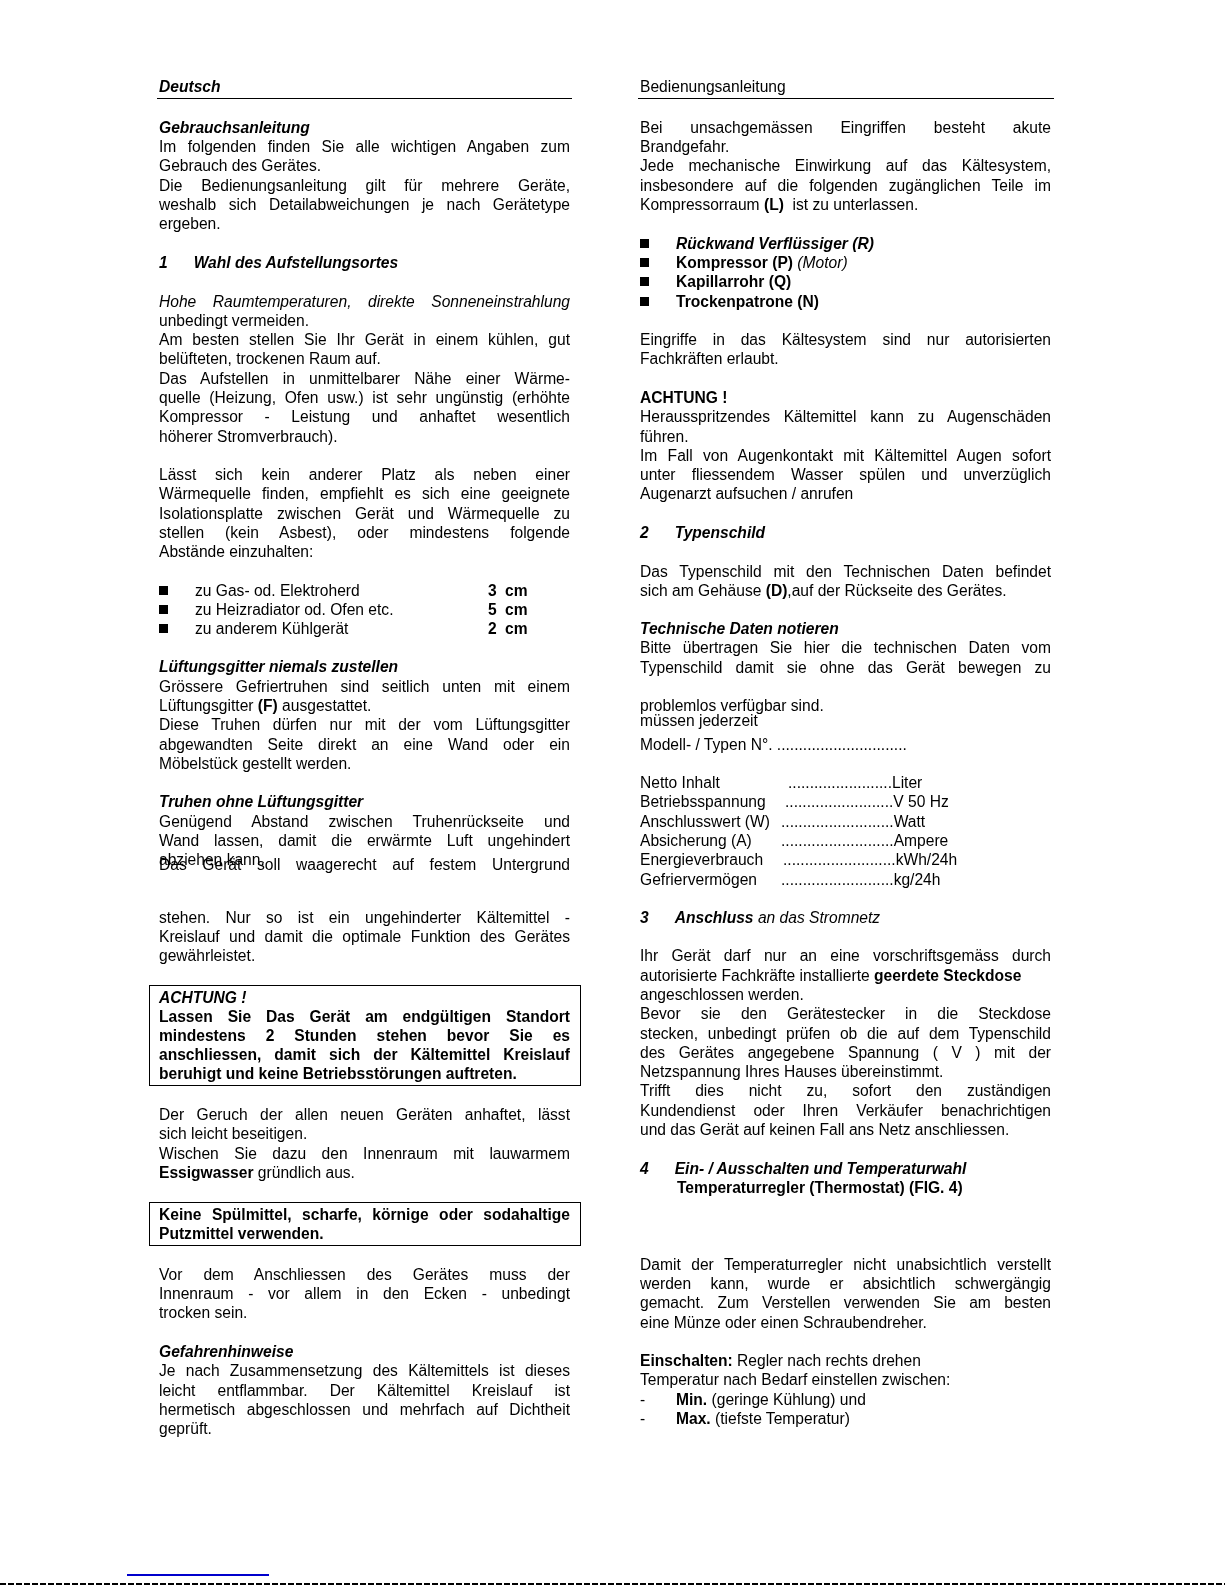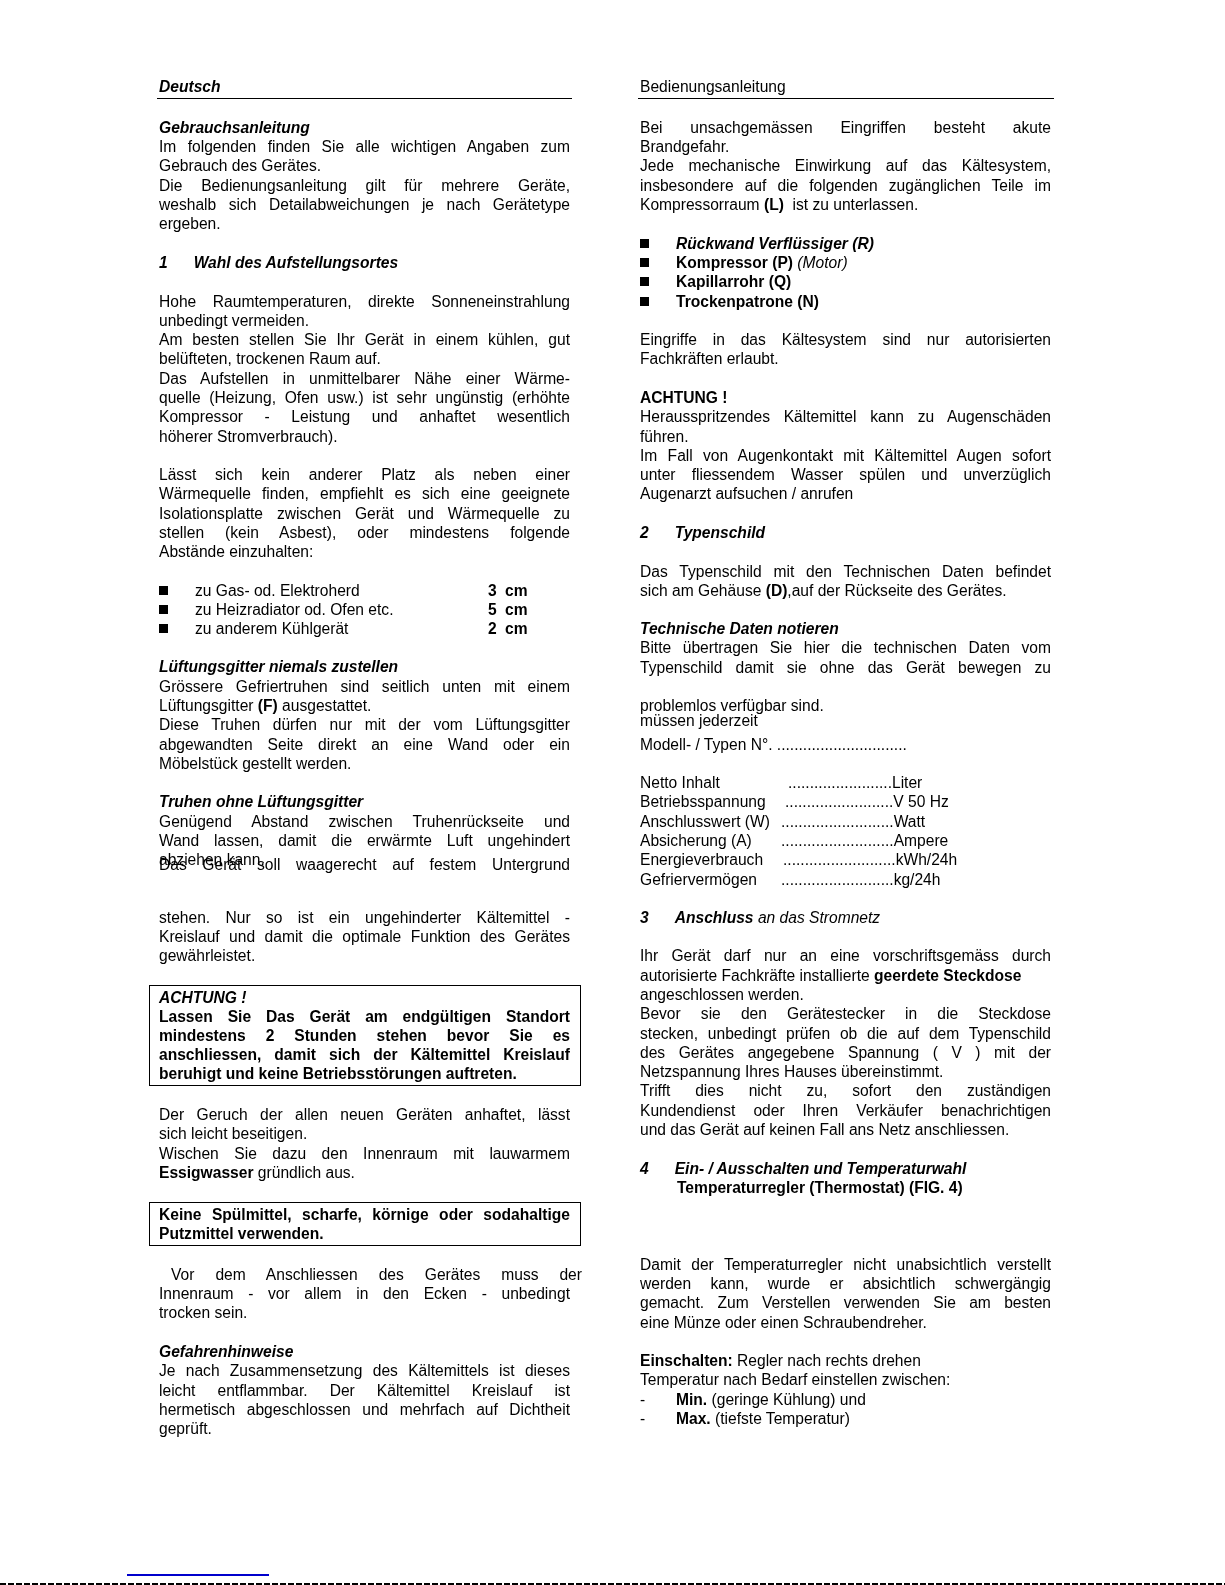--- a/index.html
+++ b/index.html
@@ -39,21 +39,21 @@
     <div class="ln j" style="top:137px;">Im folgenden finden Sie alle wichtigen Angaben zum</div>
     <div class="ln" style="top:156px;">Gebrauch des Gerätes.</div>
     <div class="ln j" style="top:176px;">Die Bedienungsanleitung gilt für mehrere Geräte,</div>
     <div class="ln j" style="top:195px;">weshalb sich Detailabweichungen je nach Gerätetype</div>
     <div class="ln" style="top:214px;">ergeben.</div>
 
     <div class="ln bi" style="top:253px;">
       <span>1</span><span style="display:inline-block;width:26px;"></span><span>Wahl des Aufstellungsortes</span>
     </div>
 
-    <div class="ln j" style="top:292px;">Hohe Raumtemperaturen, direkte Sonneneinstrahlung</div>
+    <div class="ln j" style="top:292px;font-style:italic;">Hohe Raumtemperaturen, direkte Sonneneinstrahlung</div>
     <div class="ln" style="top:311px;">unbedingt vermeiden.</div>
     <div class="ln j" style="top:330px;">Am besten stellen Sie Ihr Gerät in einem kühlen, gut</div>
     <div class="ln" style="top:349px;">belüfteten, trockenen Raum auf.</div>
     <div class="ln j" style="top:369px;">Das Aufstellen in unmittelbarer Nähe einer Wärme-</div>
     <div class="ln j" style="top:388px;">quelle (Heizung, Ofen usw.) ist sehr ungünstig (erhöhte</div>
     <div class="ln j" style="top:407px;">Kompressor - Leistung und anhaftet wesentlich</div>
     <div class="ln" style="top:427px;">höherer Stromverbrauch).</div>
 
     <div class="ln j" style="top:465px;">Lässt sich kein anderer Platz als neben einer</div>
     <div class="ln j" style="top:484px;">Wärmequelle finden, empfiehlt es sich eine geeignete</div>
@@ -105,21 +105,21 @@
     <div class="ln j" style="top:1105px;">Der Geruch der allen neuen Geräten anhaftet, lässt</div>
     <div class="ln" style="top:1124px;">sich leicht beseitigen.</div>
     <div class="ln j" style="top:1144px;">Wischen Sie dazu den Innenraum mit lauwarmem</div>
     <div class="ln" style="top:1163px;">
       <span class="b">Essigwasser</span> <span>gründlich aus.</span>
     </div>
 
     <div class="ln j b" style="top:1205px;">Keine Spülmittel, scharfe, körnige oder sodahaltige</div>
     <div class="ln b" style="top:1224px;">Putzmittel verwenden.</div>
 
-    <div class="ln j" style="top:1265px;margin-left:12px;">Vor dem Anschliessen des Gerätes muss der</div>
+    <div class="ln j" style="top:1265px;">Vor dem Anschliessen des Gerätes muss der</div>
     <div class="ln j" style="top:1284px;">Innenraum - vor allem in den Ecken - unbedingt</div>
     <div class="ln" style="top:1303px;">trocken sein.</div>
 
     <div class="ln bi" style="top:1342px;">Gefahrenhinweise</div>
     <div class="ln j" style="top:1361px;">Je nach Zusammensetzung des Kältemittels ist dieses</div>
     <div class="ln j" style="top:1381px;">leicht entflammbar. Der Kältemittel Kreislauf ist</div>
     <div class="ln j" style="top:1400px;">hermetisch abgeschlossen und mehrfach auf Dichtheit</div>
     <div class="ln" style="top:1419px;">geprüft.</div>
   </div>
 

